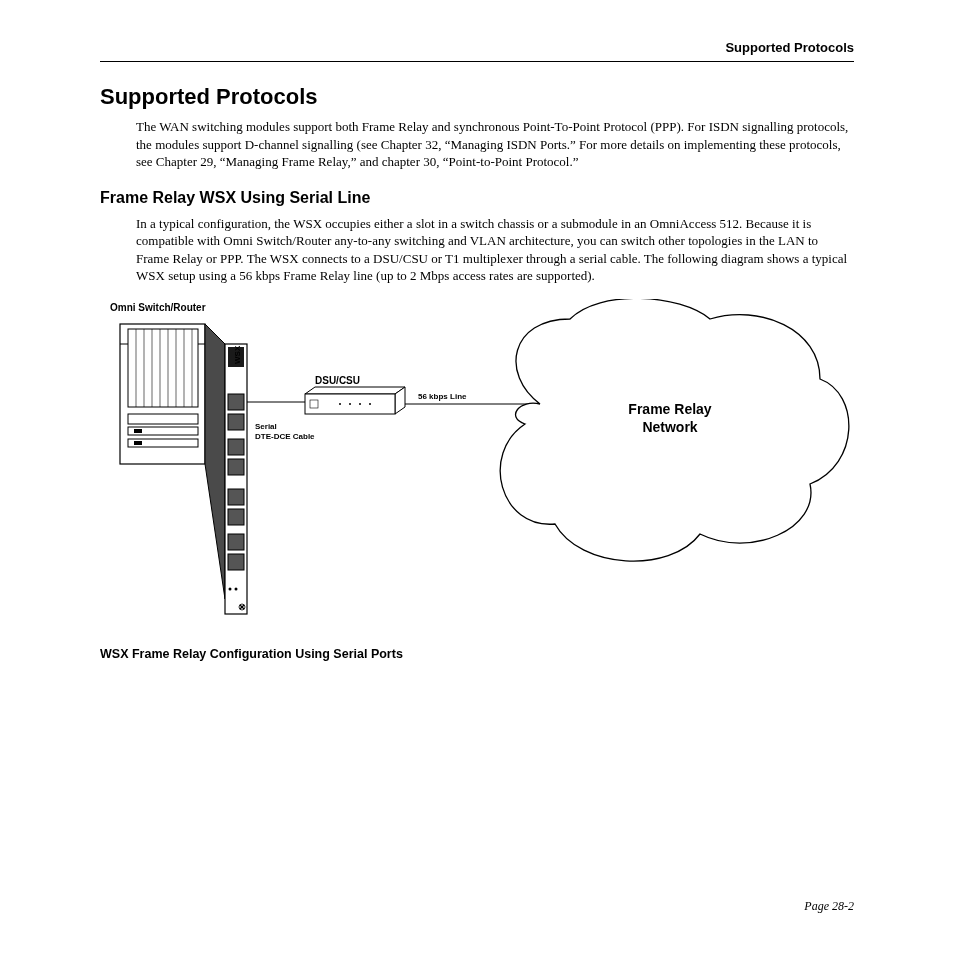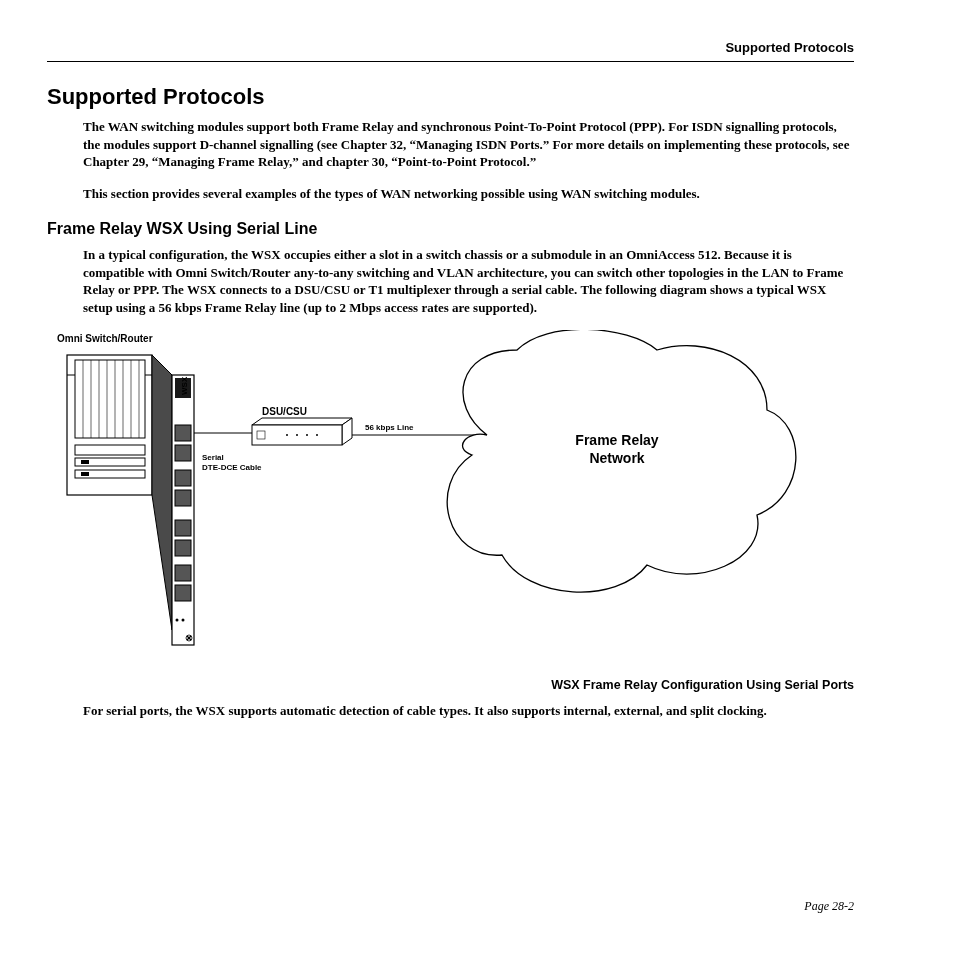--- a/index.html
+++ b/index.html
@@ -7,21 +7,21 @@
     padding: 0;
     background: #fff;
     font-family: Georgia, 'Times New Roman', serif;
     color: #000;
     width: 954px;
     height: 954px;
     overflow: hidden;
     position: relative;
   }
   .page {
-    padding: 40px 100px 30px 47px;
+    padding: 40px 100px 30px 100px;
     position: relative;
     height: 100%;
     box-sizing: border-box;
   }
   .header-right {
     text-align: right;
     font-weight: bold;
     font-size: 13px;
     font-family: Arial, sans-serif;
     border-bottom: 1px solid #000;
@@ -39,33 +39,32 @@
     font-family: 'Arial Black', Arial, sans-serif;
     font-weight: 900;
     font-size: 16px;
     margin: 18px 0 8px 0;
   }
   .body-text {
     font-size: 13px;
     line-height: 1.35;
     margin: 0 0 14px 36px;
     text-align: left;
-    font-weight: bold;
   }
   .diagram-wrap {
     margin: 14px 0 8px 0;
     position: relative;
     height: 340px;
     text-decoration: underline;
   }
   .diagram-caption {
     font-family: Arial, sans-serif;
     font-weight: bold;
     font-size: 12.5px;
-    text-align: right;
+    text-align: left;
     margin: 6px 0 10px 0;
   }
   .page-number {
     position: absolute;
     bottom: 40px;
     right: 100px;
     font-family: Georgia, serif;
     font-style: italic;
     font-size: 12px;
   }
@@ -93,21 +92,20 @@
 </head>
 <body>
 
 <div class="page">
 
   <div class="header-right">Supported Protocols</div>
 
   <h1>Supported Protocols</h1>
   <p class="body-text">The WAN switching modules support both Frame Relay and synchronous Point-To-Point Protocol (PPP). For ISDN signalling protocols, the modules support D-channel signalling (see Chapter 32, “Managing ISDN Ports.” For more details on implementing these protocols, see Chapter 29, “Managing Frame Relay,” and chapter 30, “Point-to-Point Protocol.”</p>
 
-  <p class="body-text">This section provides several examples of the types of WAN networking possible using WAN switching modules.</p>
 
   <h2>Frame Relay WSX Using Serial Line</h2>
   <p class="body-text">In a typical configuration, the WSX occupies either a slot in a switch chassis or a submodule in an OmniAccess 512. Because it is compatible with Omni Switch/Router any-to-any switching and VLAN architecture, you can switch other topologies in the LAN to Frame Relay or PPP. The WSX connects to a DSU/CSU or T1 multiplexer through a serial cable. The following diagram shows a typical WSX setup using a 56 kbps Frame Relay line (up to 2 Mbps access rates are supported).</p>
 
   <div class="diagram-wrap">
     <svg viewBox="0 0 760 340" width="760" height="340">
 
       <text x="10" y="12" class="svg-label">Omni Switch/Router</text>
 
       <g>
@@ -187,16 +185,15 @@
                  C 400 230, 380 155, 425 125
                  C 405 118, 420 100, 440 105 Z" fill="#fff" stroke="#000" stroke-width="1.3"></path>
         <text x="570" y="115" class="svg-cloud-label">Frame Relay</text>
         <text x="570" y="133" class="svg-cloud-label">Network</text>
       </g>
     </svg>
   </div>
 
   <div class="diagram-caption">WSX Frame Relay Configuration Using Serial Ports</div>
 
-  <p class="body-text">For serial ports, the WSX supports automatic detection of cable types. It also supports internal, external, and split clocking.</p>
 
   <div class="page-number">Page 28-2</div>
 </div>
 
 </body></html>

